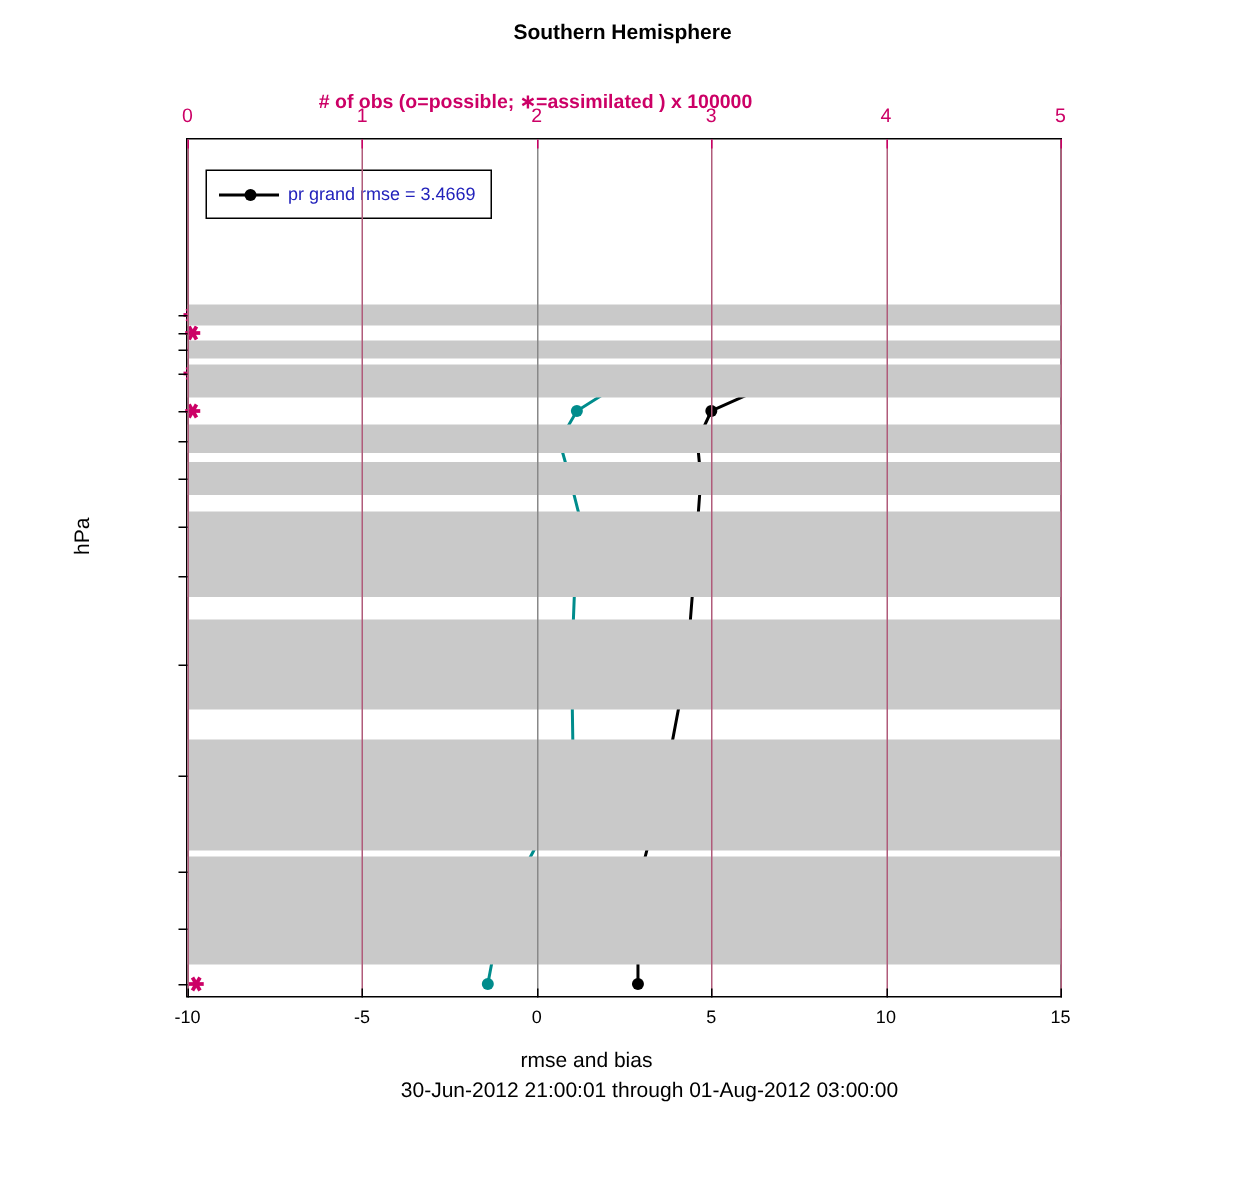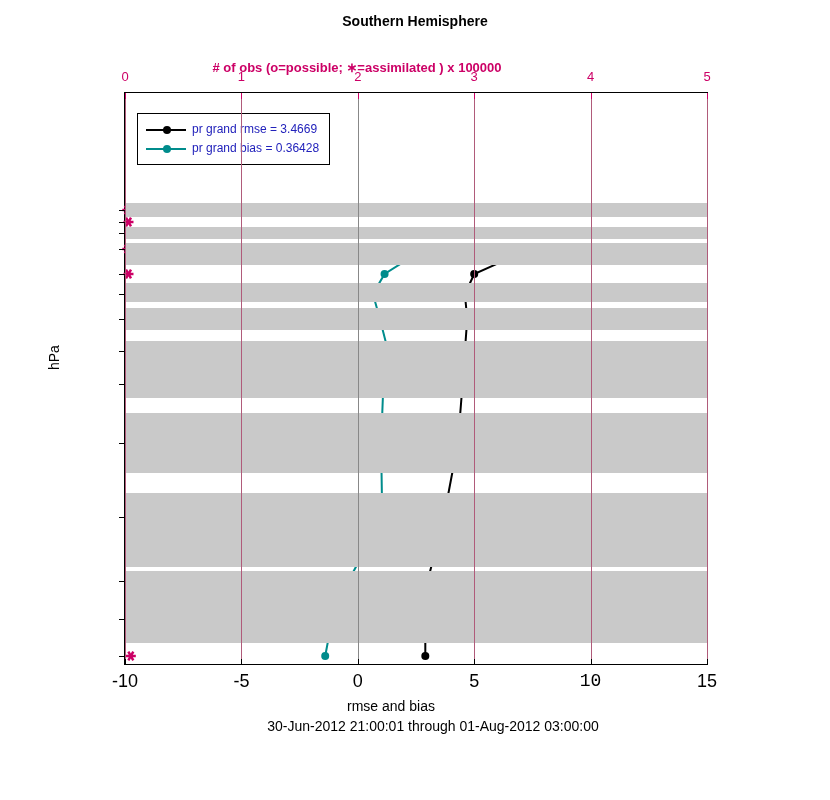--- a/index.html
+++ b/index.html
@@ -69,21 +69,21 @@
   }
   .tick-bottom {
     position: absolute;
     bottom: -1px;
     width: 1px;
     height: 6px;
     background: #000;
   }
   .xlab-bottom {
     position: absolute;
-    font-size: 18px;
+    font-size: 12px;
     color: #000;
     text-align: right;
     transform: translateX(-50%);
     top: 578px;
   }
   .xlab-top {
     position: absolute;
     font-size: 13px;
     color: #cc0066;
     text-align: center;
@@ -313,27 +313,20 @@
           <circle cx="5.82" cy="563" r="2.2" fill="#cc0066"></circle>
         </g>
       </svg>
     <div class="legend">
       <div class="legend-row">
         <span class="legend-swatch">
           <span class="ln" style="background:#000000"></span>
             <span class="dot" style="background:#000000"></span>
         </span>
         <span>pr grand rmse = 3.4669</span>
-      </div>
-      <div class="legend-row">
-        <span class="legend-swatch">
-          <span class="ln" style="background:#008c8c"></span>
-            <span class="dot" style="background:#008c8c"></span>
-        </span>
-        <span>pr grand bias = 0.36428</span>
       </div>
     </div>
   <div class="band" style="top: 110px; height: 14px; background: rgb(201, 201, 201);"></div>
       <div class="band" style="top: 134px; height: 12px; background: rgb(201, 201, 201);"></div>
       <div class="band" style="top: 150px; height: 22px; background: rgb(201, 201, 201);"></div>
       <div class="band" style="top: 190px; height: 19px; background: rgb(201, 201, 201);"></div>
       <div class="band" style="top: 215px; height: 22px; background: rgb(201, 201, 201);"></div>
       <div class="band" style="top: 248px; height: 57px; background: rgb(201, 201, 201);"></div>
       <div class="band" style="top: 320px; height: 60px; background: rgb(201, 201, 201);"></div>
       <div class="band" style="top: 400px; height: 74px; background: rgb(201, 201, 201);"></div>
@@ -346,21 +339,21 @@
       <div class="tick-bottom" style="left: 116.4px;"></div>
       <div class="xlab-bottom" style="left: 116.4px;">-5</div>
       <div class="vgrid zero" style="left: 232.8px;"></div>
       <div class="tick-bottom" style="left: 232.8px;"></div>
       <div class="xlab-bottom" style="left: 232.8px;">0</div>
       <div class="vgrid" style="left: 349.2px;"></div>
       <div class="tick-bottom" style="left: 349.2px;"></div>
       <div class="xlab-bottom" style="left: 349.2px;">5</div>
       <div class="vgrid" style="left: 465.6px;"></div>
       <div class="tick-bottom" style="left: 465.6px;"></div>
-      <div class="xlab-bottom" style="left: 465.6px; font-family: Liberation Mono, monospace;">10</div>
+      <div class="xlab-bottom" style="left: 465.6px;">10</div>
       <div class="vgrid" style="left: 582px;"></div>
       <div class="tick-bottom" style="left: 582px;"></div>
       <div class="xlab-bottom" style="left: 582px;">15</div>
       <div class="tick-top" style="left: 0px; background: rgb(204, 0, 102);"></div>
       <div class="xlab-top" style="left: 0px;">0</div>
       <div class="tick-top" style="left: 116.4px; background: rgb(204, 0, 102);"></div>
       <div class="xlab-top" style="left: 116.4px;">1</div>
       <div class="tick-top" style="left: 232.8px; background: rgb(204, 0, 102);"></div>
       <div class="xlab-top" style="left: 232.8px;">2</div>
       <div class="tick-top" style="left: 349.2px; background: rgb(204, 0, 102);"></div>

